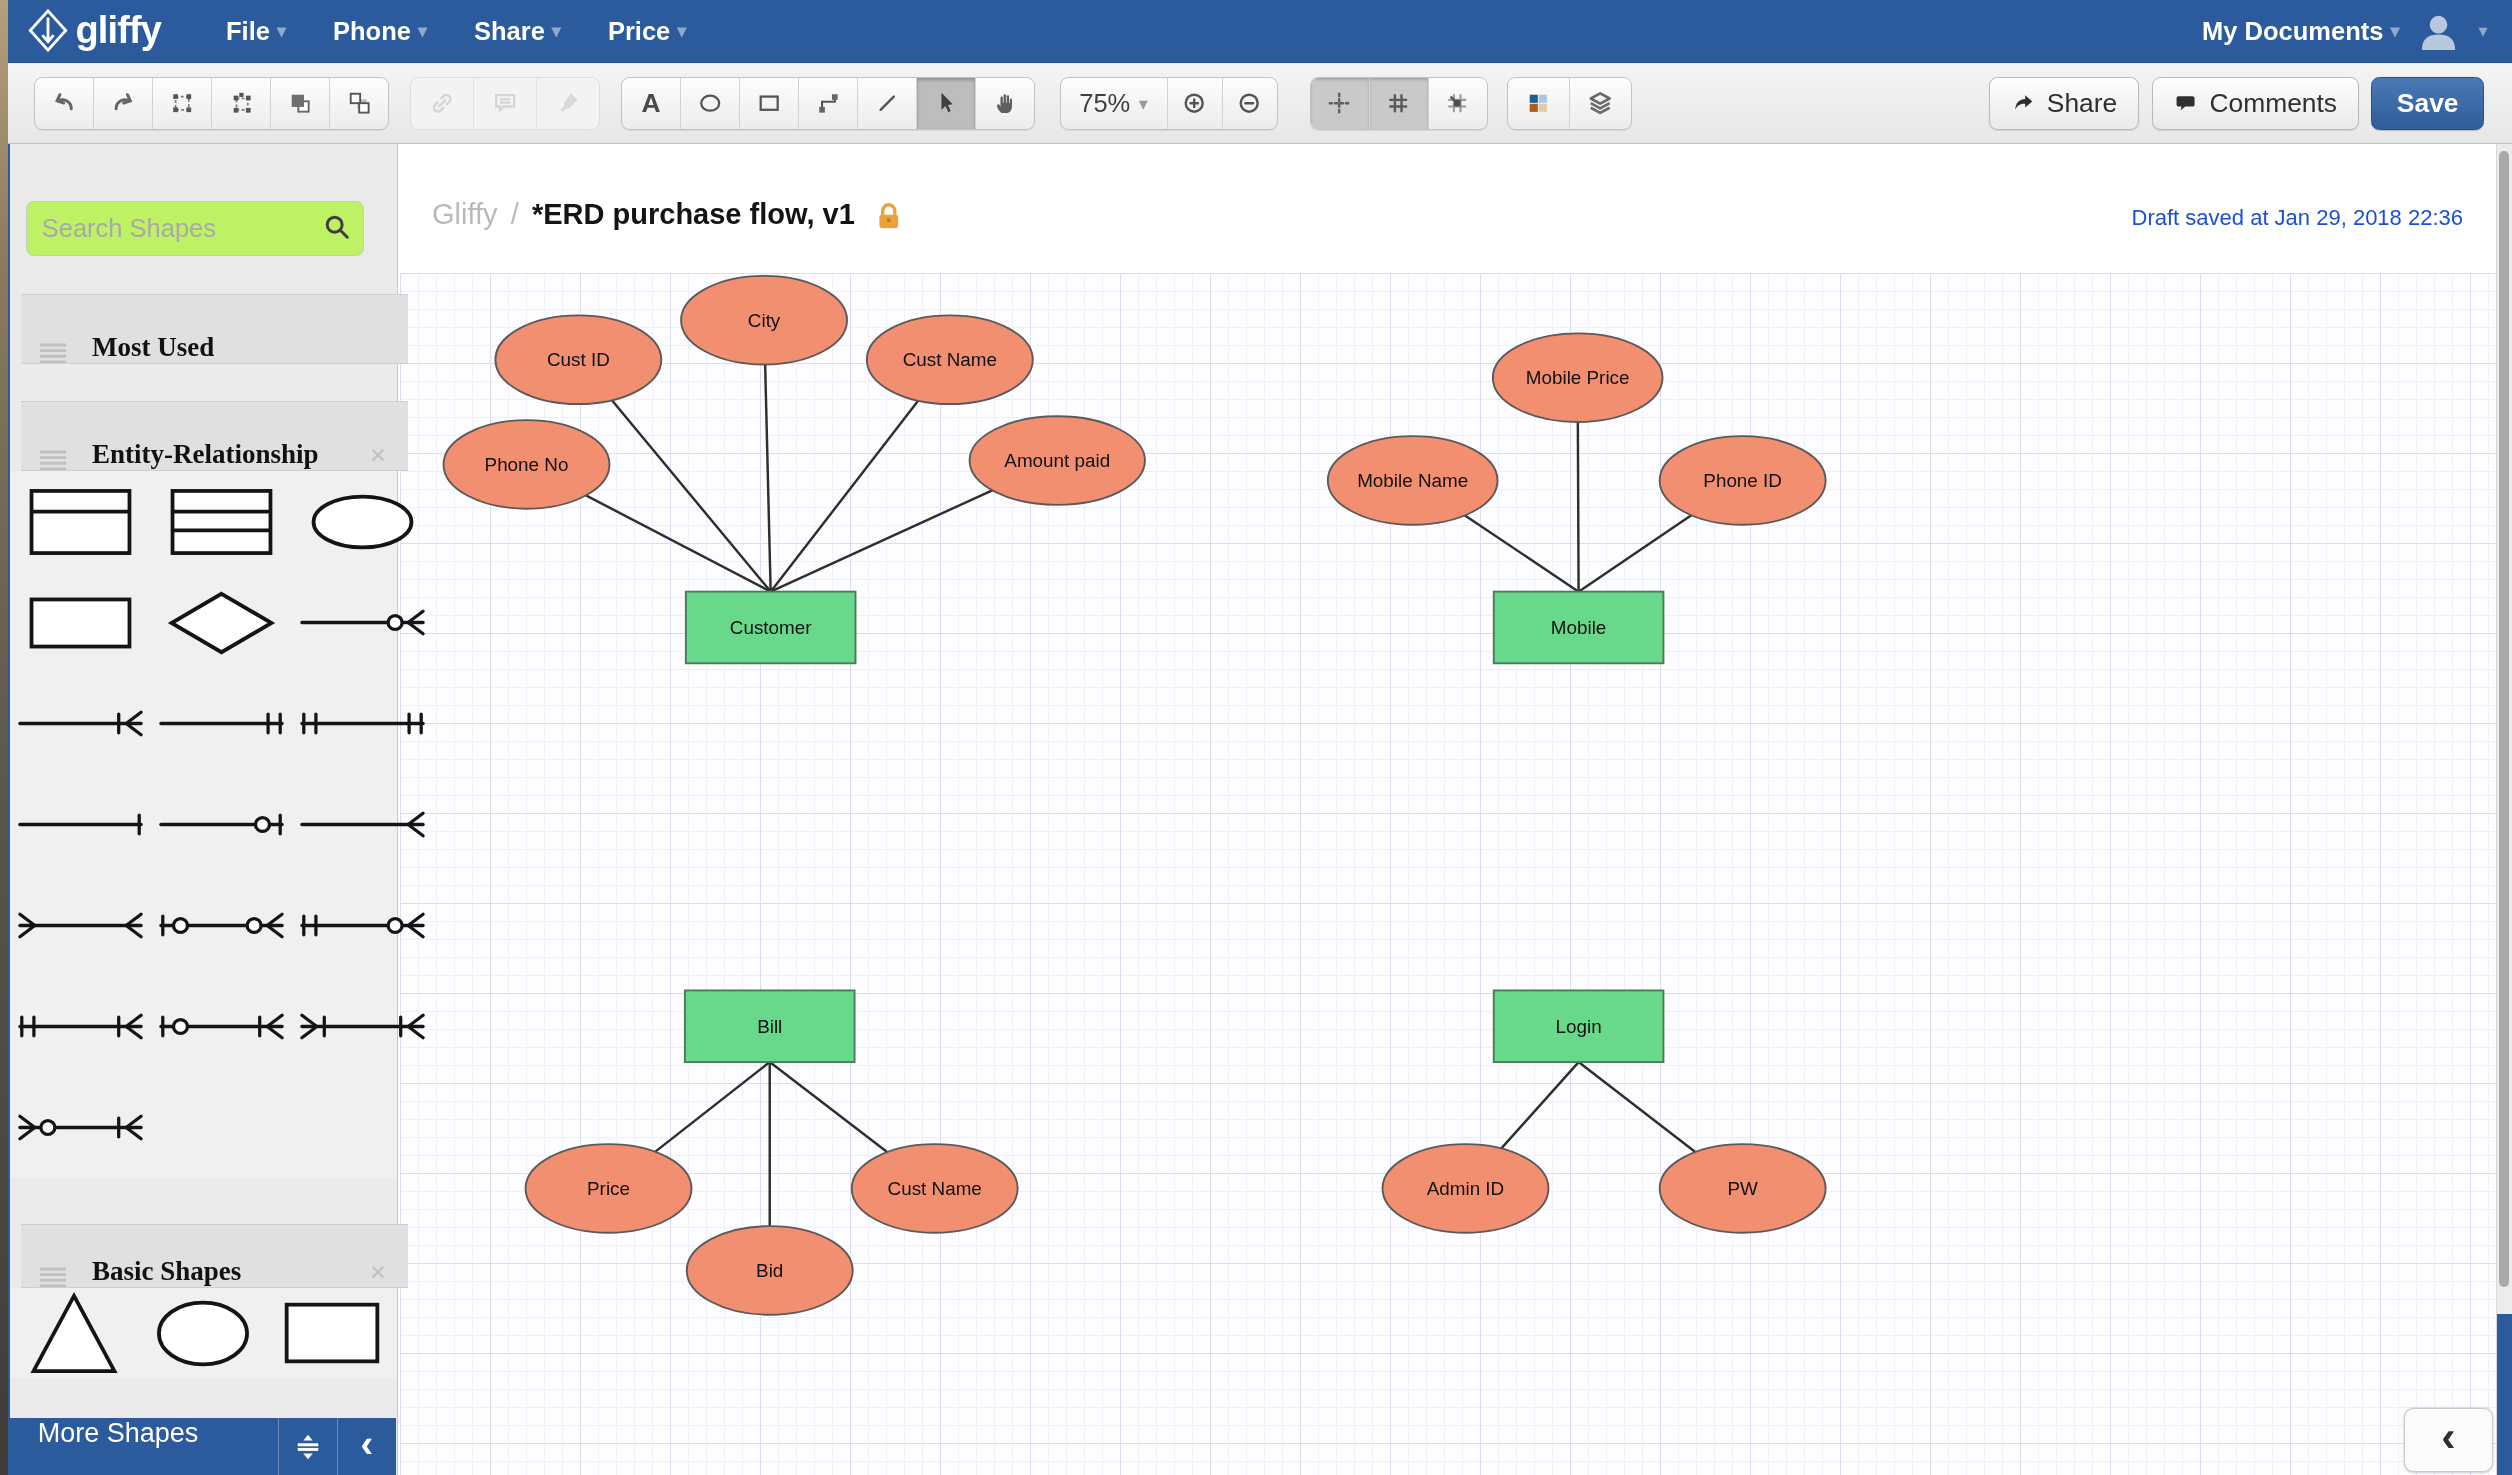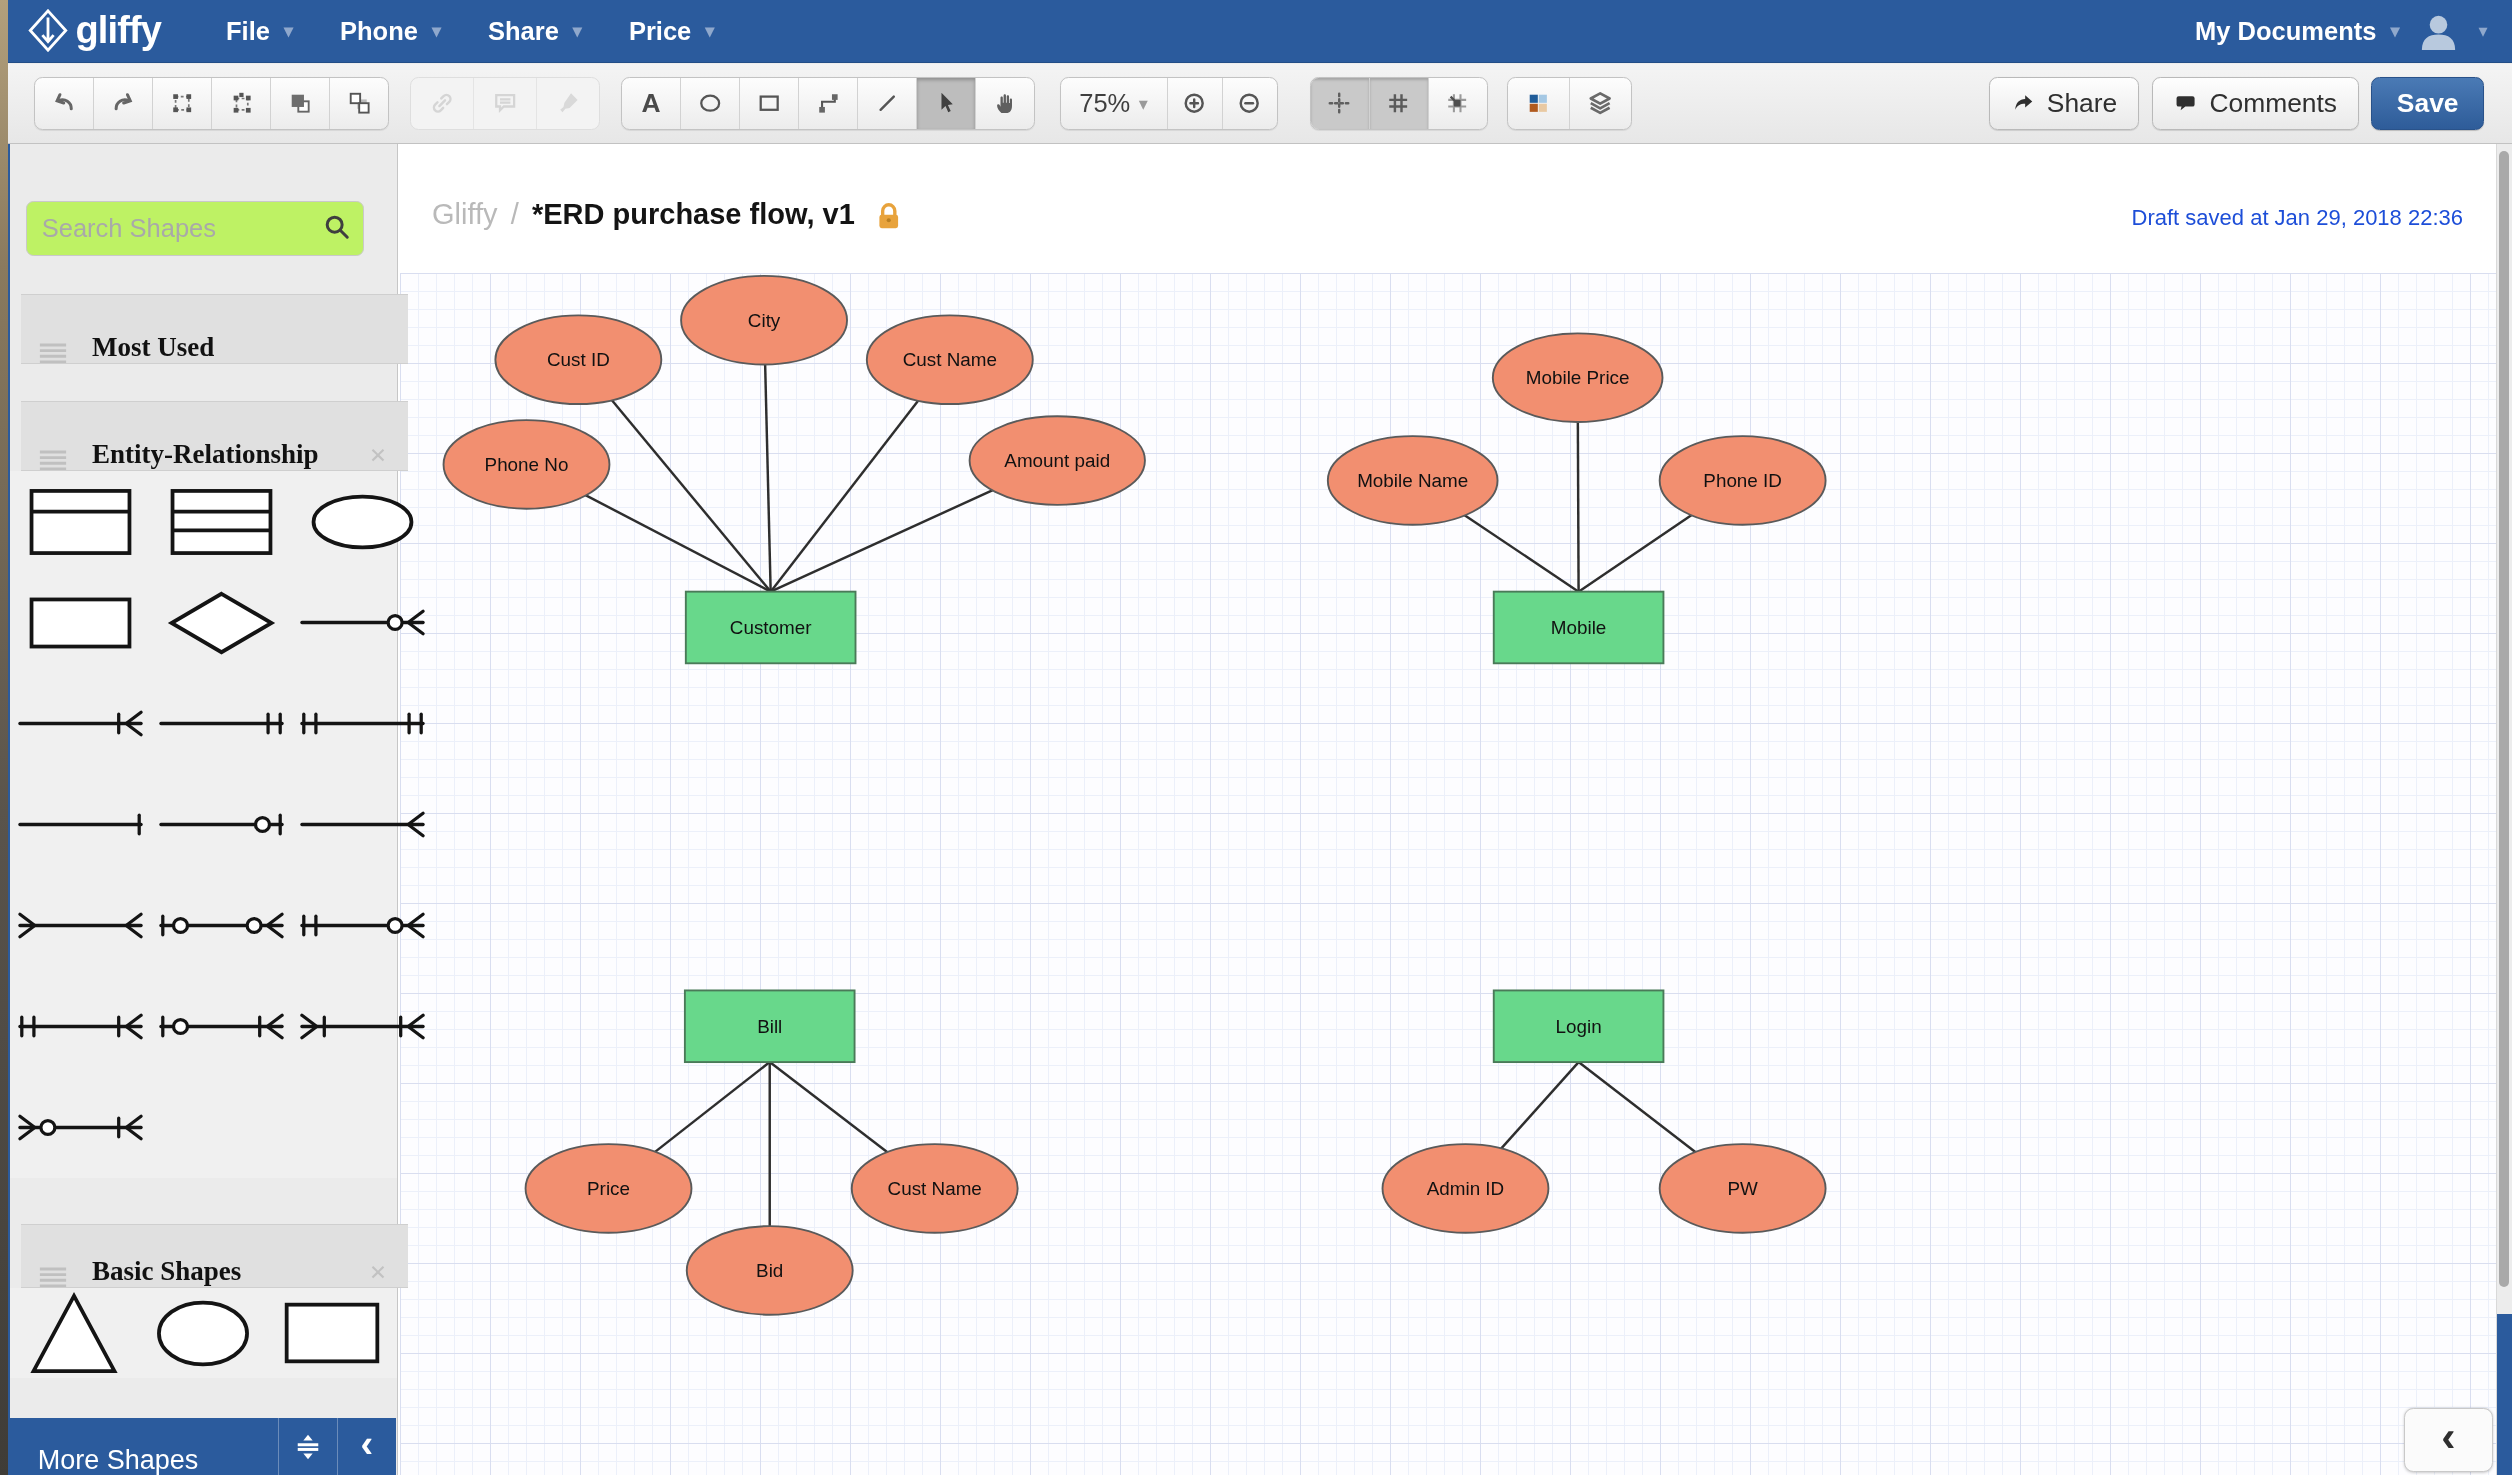--- a/index.html
+++ b/index.html
@@ -6,21 +6,21 @@
     font-family:"Liberation Sans",sans-serif;background:#ededed;position:relative;}
   
   .win-edge{position:absolute;left:0;top:0;width:7.5px;height:1476px;
     background:linear-gradient(180deg,#b3a07c 0%,#8a7a5e 18%,#5a544c 55%,#3f3c37 100%);z-index:50;}
   
   .navbar{position:absolute;left:0;top:0;width:2512px;height:62px;background:#2b5b9d;
     border-bottom:1.9px solid #234e87;z-index:40;}
   .logo{position:absolute;left:28px;top:9.4px;display:flex;align-items:center;gap:7.5px;color:#fff;}
   .logo-text{font-size:38px;font-weight:bold;letter-spacing:-0.9px;}
   .menus{position:absolute;left:226px;top:0;height:62px;display:flex;align-items:center;gap:47px;}
-  .navitem{color:#fff;font-size:25.5px;font-weight:bold;display:flex;align-items:center;gap:14px;cursor:default;}
+  .navitem{color:#fff;font-size:25.5px;font-weight:bold;display:flex;align-items:center;gap:7px;cursor:default;}
   .caret{color:#8fa8cc;font-size:18px;}
   .nav-right{position:absolute;right:24.5px;top:0;height:62px;display:flex;align-items:center;gap:17px;}
   
   .toolbar{position:absolute;left:0;top:64px;width:2512px;height:79px;
     background:linear-gradient(#f4f4f4,#e7e7e7);border-bottom:0.9px solid #c2c2c2;
     display:flex;align-items:center;z-index:30;}
   .tgroup{display:flex;height:51px;border:0.9px solid #c3c3c3;border-radius:8.5px;overflow:hidden;
     background:linear-gradient(#fdfdfd,#ececec);box-shadow:0 0.9px 0.9px rgba(0,0,0,.08);flex:0 0 auto;}
   .tbtn{width:58px;display:flex;align-items:center;justify-content:center;border-right:0.9px solid #d2d2d2;}
   .tbtn:last-child{border-right:none;}
@@ -50,21 +50,21 @@
   .sechead{position:absolute;left:11px;width:100%;height:68px;background:#e0e0e0;
     border-top:0.9px solid #cfcfcf;border-bottom:0.9px solid #cfcfcf;display:flex;align-items:flex-end;font-family:Liberation Serif, serif;}
   .sechead .grab{margin-left:17px;}
   .sechead .seclabel{margin-left:24.5px;font-size:27px;font-weight:bold;color:#111;}
   .sechead .closex{position:absolute;right:21px;font-size:30px;color:#c2c2c2;font-weight:bold;line-height:1;}
   .palette{position:absolute;left:0;width:100%;display:grid;grid-template-columns:repeat(3,1fr);
     background:#f0f0f0;}
   .pcell{display:flex;align-items:center;justify-content:center;height:101px;}
   .pal-basic .pcell{height:90px;}
   .morebar{position:absolute;left:-2.8px;bottom:0;width:389px;height:58px;background:#2b5b9d;
-    display:flex;align-items:flex-end;color:#fff;}
+    display:flex;align-items:flex-start;color:#fff;}
   .morebar .mlabel{margin-left:31px;font-size:27px;}
   .morebar .micons{position:absolute;right:0;top:0;height:100%;display:flex;}
   .morebar .mic{width:58px;height:100%;display:flex;align-items:center;justify-content:center;
     border-left:0.9px solid rgba(255,255,255,.3);}
   .morebar .chev{font-size:38px;font-weight:bold;line-height:1;padding-bottom:5.7px;}
   
   .canvas{position:absolute;left:394px;top:143px;width:2118px;height:1333px;background:#fff;overflow:hidden;}
   .crumbs{position:absolute;left:38px;top:55px;display:flex;align-items:center;gap:13.2px;font-size:29px;}
   .crumb-app{color:#b9b9b9;}
   .crumb-sep{color:#b9b9b9;}

